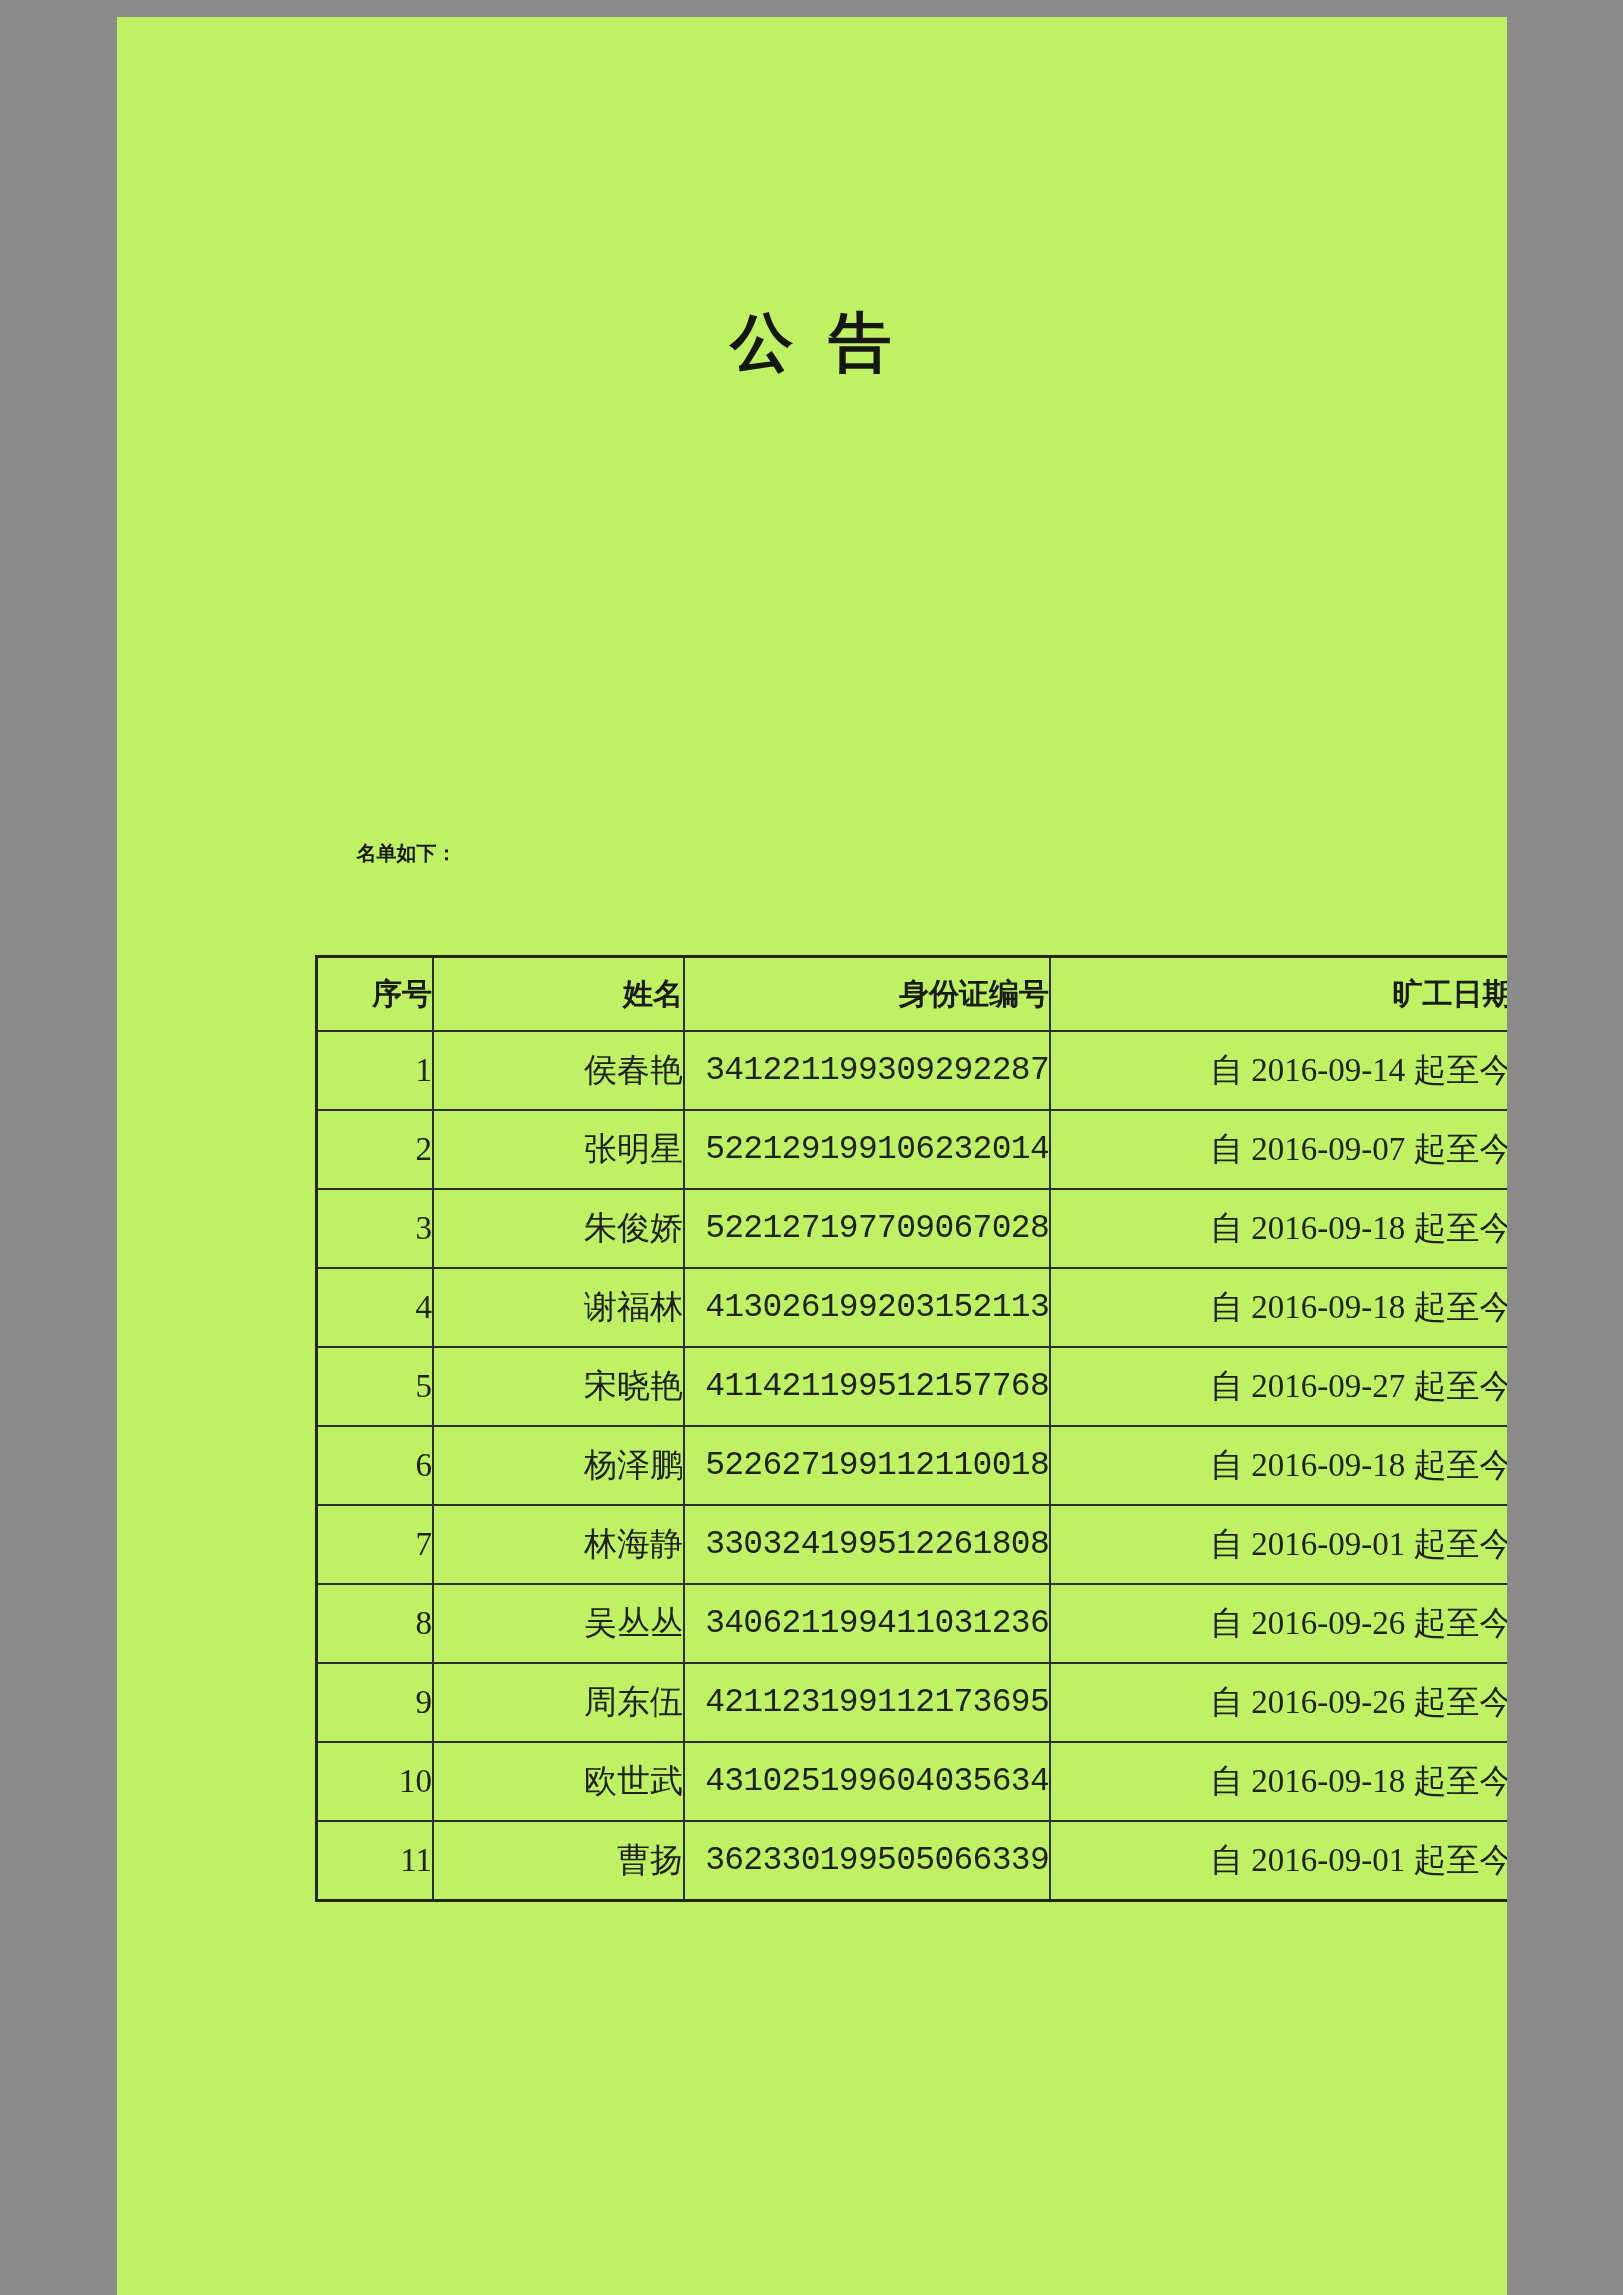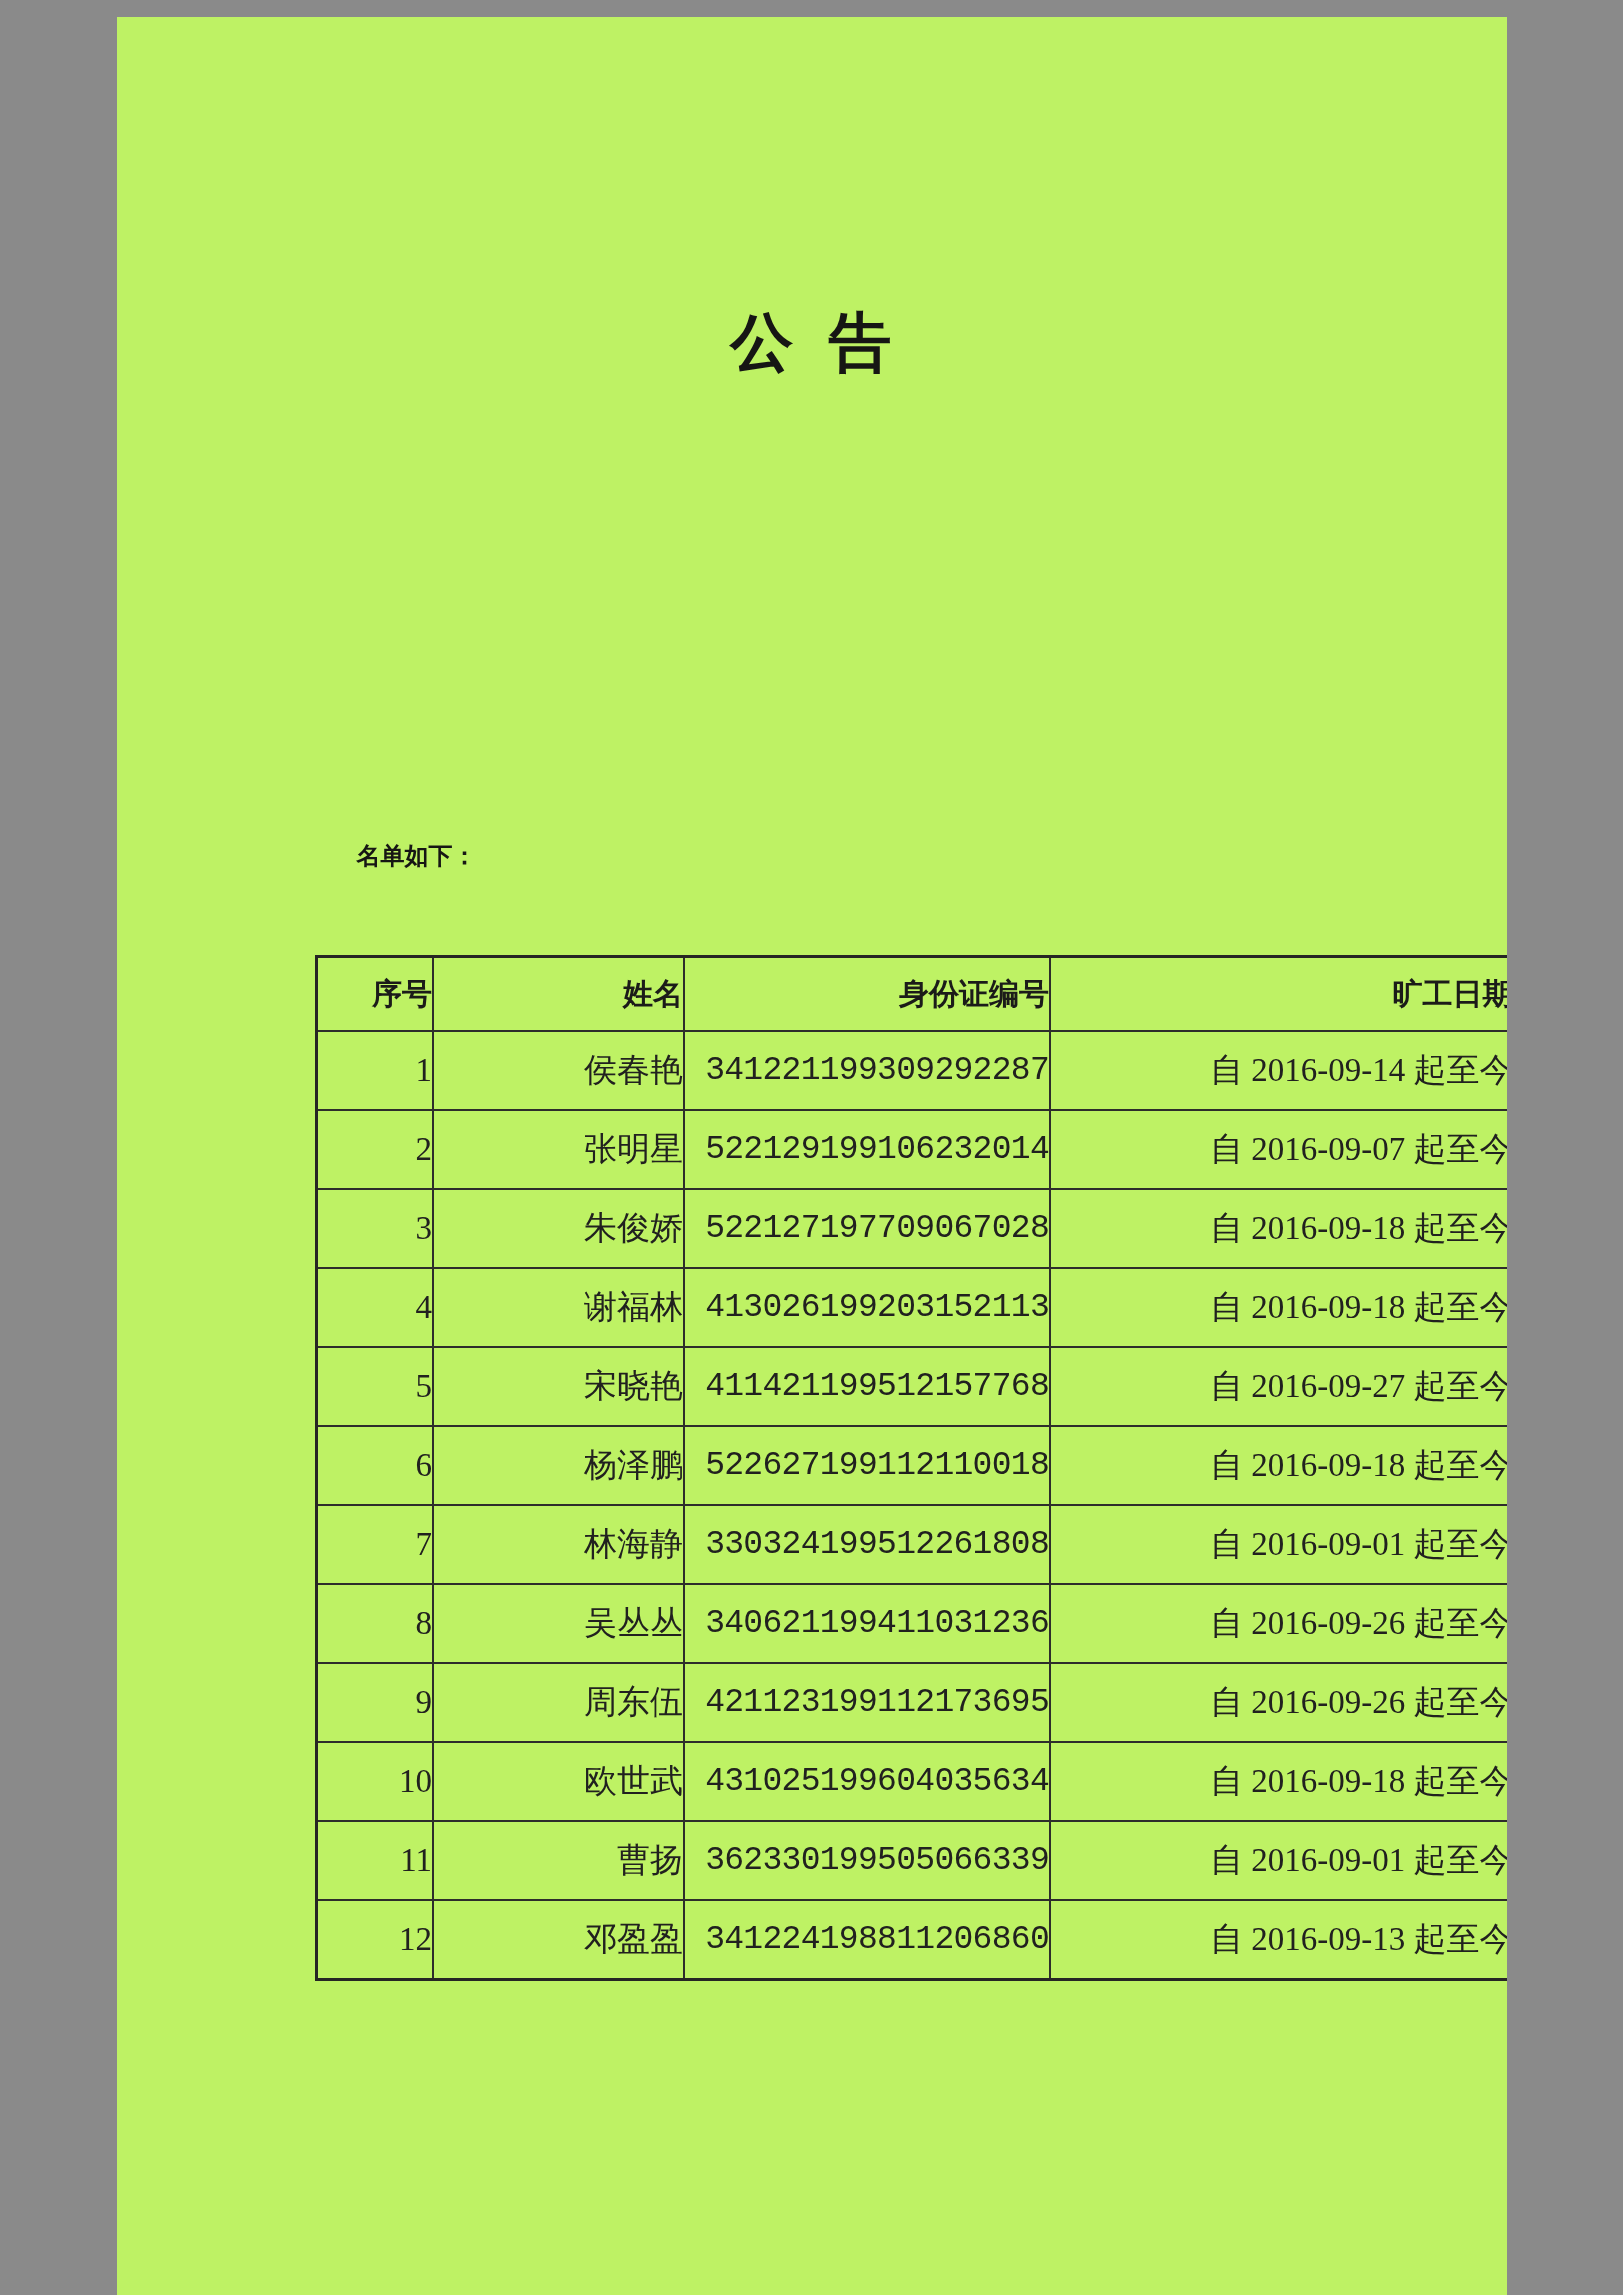--- a/index.html
+++ b/index.html
@@ -29,21 +29,21 @@
     font-size:37px;
     line-height:86px;
     color:#21211f;
   }
   .body-line { width:100%; }
   .body-line.justify { text-align:justify; text-align-last:justify; }
   .body-line.indent { text-indent:75px; }
   .list-label {
     position:absolute;
     left:240px; top:823px;
-    font-size:24px;
+    font-size:20px;
     font-weight:bold;
     font-family:"Liberation Sans", sans-serif;
     color:#161614;
   }
   table.roster {
     position:absolute;
     left:198px; top:938px;
     width:1199px;
     border-collapse:collapse;
     table-layout:fixed;
@@ -160,26 +160,20 @@
         <td class="cell-name">欧世武</td>
         <td class="cell-id">431025199604035634</td>
         <td class="cell-date">自 2016-09-18 起至今</td>
       </tr>
       <tr>
         <td class="cell-seq">11</td>
         <td class="cell-name">曹扬</td>
         <td class="cell-id">362330199505066339</td>
         <td class="cell-date">自 2016-09-01 起至今</td>
       </tr>
-      <tr>
-        <td class="cell-seq">12</td>
-        <td class="cell-name">邓盈盈</td>
-        <td class="cell-id">341224198811206860</td>
-        <td class="cell-date">自 2016-09-13 起至今</td>
-      </tr>
     </tbody>
   </table>
 
   <svg class="stamp" viewBox="0 0 155 450" width="101" height="295" xmlns="http://www.w3.org/2000/svg">
     <defs>
       <path id="sealArc" d="M 139.5 77 A 165 165 0 0 0 139.5 363" fill="none"></path>
       <filter id="soft" x="-50%" y="-50%" width="200%" height="200%">
         <feGaussianBlur stdDeviation="6"></feGaussianBlur>
       </filter>
     </defs>

